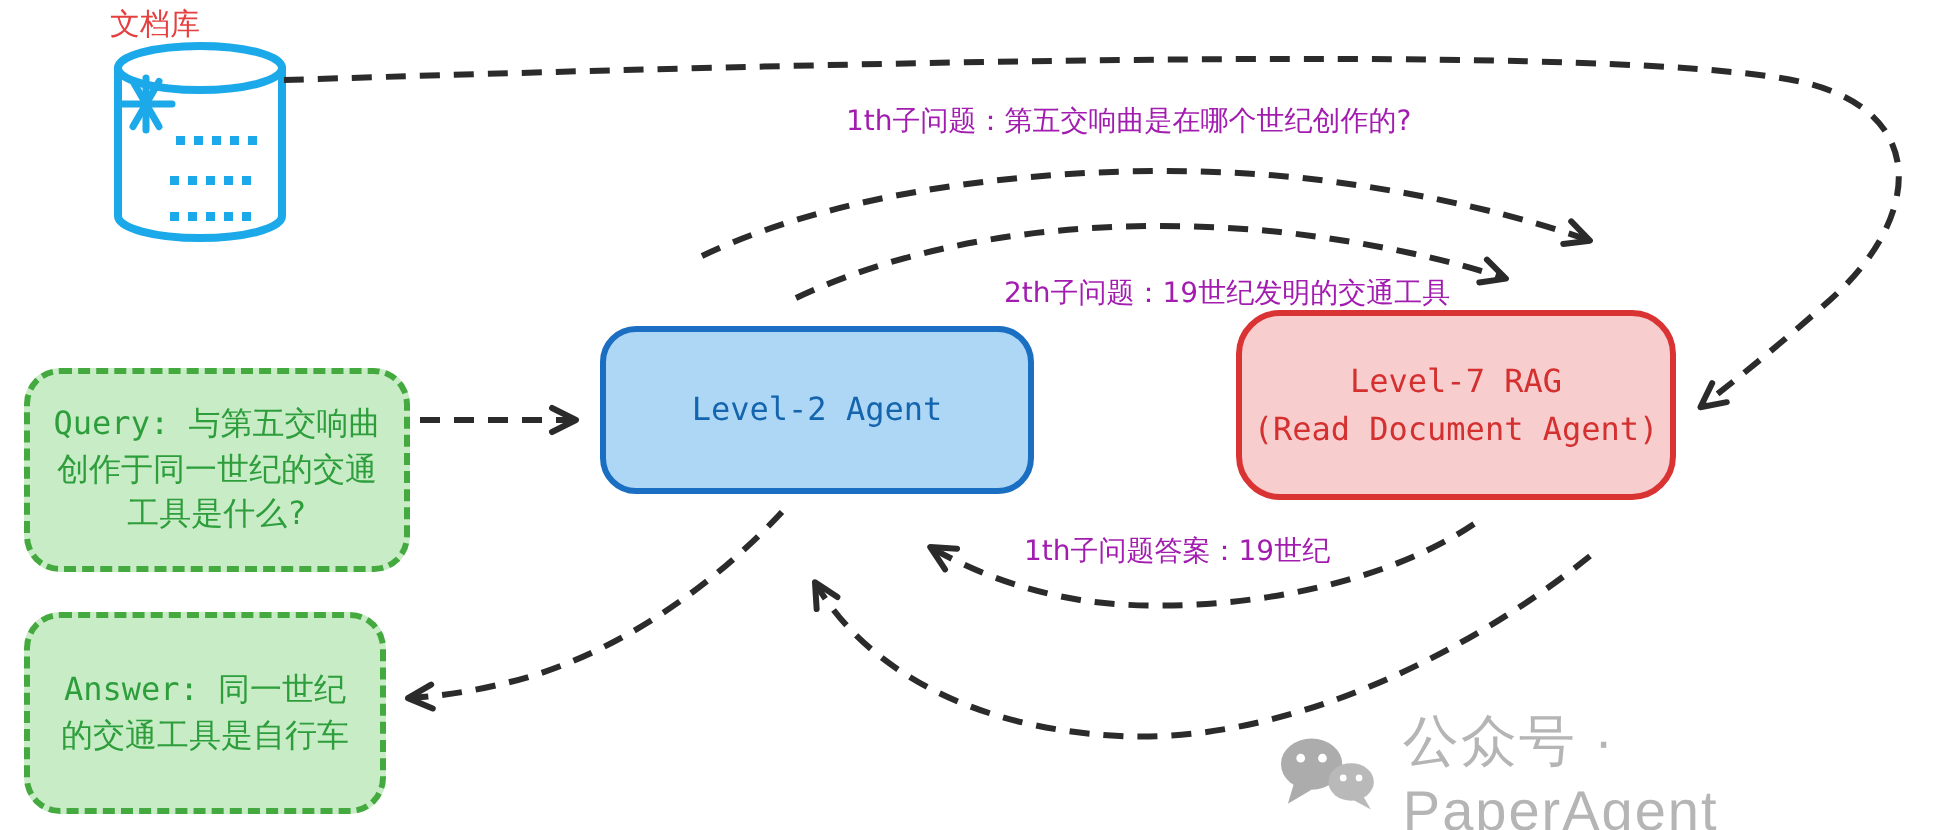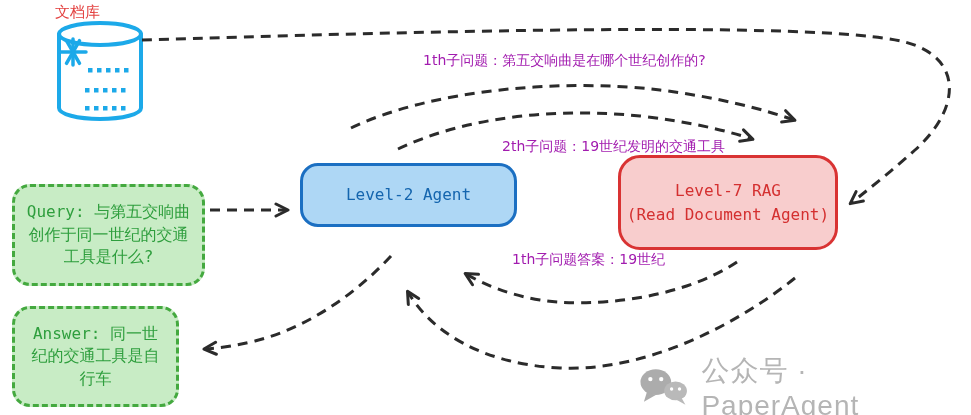--- a/index.html
+++ b/index.html
@@ -5,29 +5,29 @@
   html,body{margin:0;padding:0;background:#fff;}
   .canvas{position:relative;width:971px;height:415px;background:#ffffff;overflow:hidden;
           font-family:"DejaVu Sans",sans-serif;}
   .layer-svg{position:absolute;left:0;top:0;z-index:2;pointer-events:none;}
   .node{position:absolute;display:flex;flex-direction:column;align-items:center;justify-content:center;
         text-align:center;box-sizing:border-box;z-index:3;
         font-family:"DejaVu Sans Mono","DejaVu Sans",monospace;}
   .green-node{background:#C8ECC5;border:3px dashed #44A93F;border-radius:18px;color:#2E9E3D;
         font-size:16px;line-height:1.4;padding:6px 10px;}
   #query-node{left:12px;top:160px;width:193px;height:102px;margin-top:24px;}
-  #answer-node{left:12px;top:306px;width:167px;height:101px;}
-  #agent-node{left:300px;top:163px;width:217px;height:64px;background:#AED7F5;
+  #answer-node{left:12px;top:306px;width:181px;height:101px;}
+  #agent-node{left:300px;top:163px;width:217px;height:84px;background:#AED7F5;
         border:3px solid #1B6FC2;border-radius:18px;color:#1465AE;font-size:16px;line-height:1.45;}
   #rag-node{left:618px;top:155px;width:220px;height:95px;background:#F8CDCD;
         border:3px solid #D93333;border-radius:22px;color:#D43030;font-size:16px;line-height:1.45;}
   .edge-label{position:absolute;font-size:14px;color:#a21caf;white-space:nowrap;z-index:4;}
   #lbl-subq1{left:423px;top:52px;}
   #lbl-subq2{left:502px;top:138px;}
-  #lbl-ans1{left:512px;top:251px;}
+  #lbl-ans1{left:512px;top:267px;}
   #lbl-ans2{left:530px;top:320px;}
   #db-label{position:absolute;left:55px;top:3px;font-size:15px;color:#E3403F;z-index:4;}
   #watermark{position:absolute;left:638px;top:352px;display:flex;align-items:center;gap:12px;
         color:#B5B5B5;font-size:28px;z-index:1;font-family:"Liberation Sans","DejaVu Sans",sans-serif;
         letter-spacing:1px;}
 </style>
 </head>
 <body>
 
 <div class="canvas">

